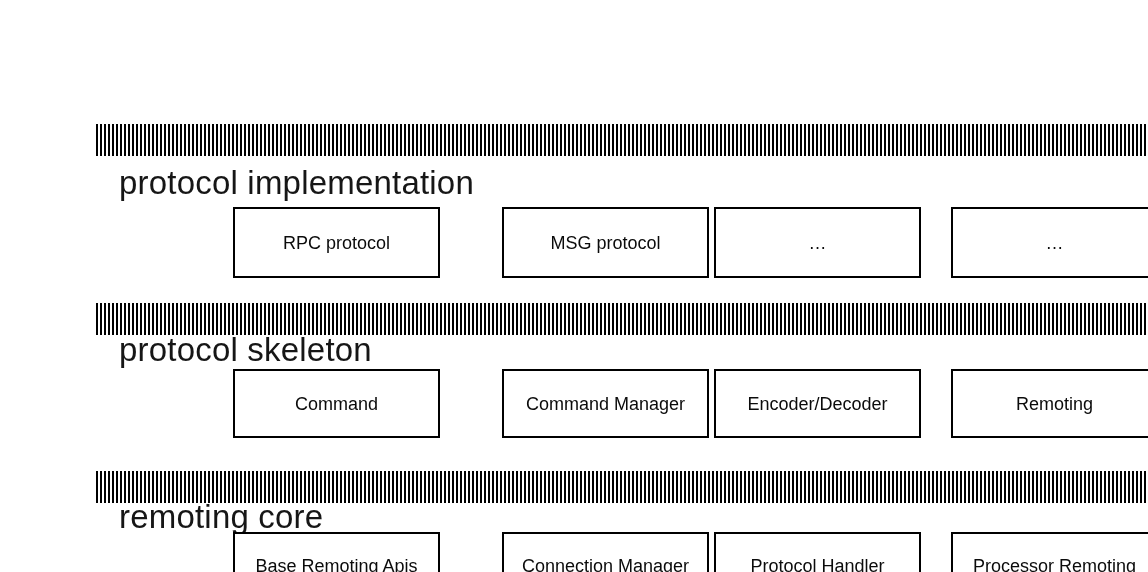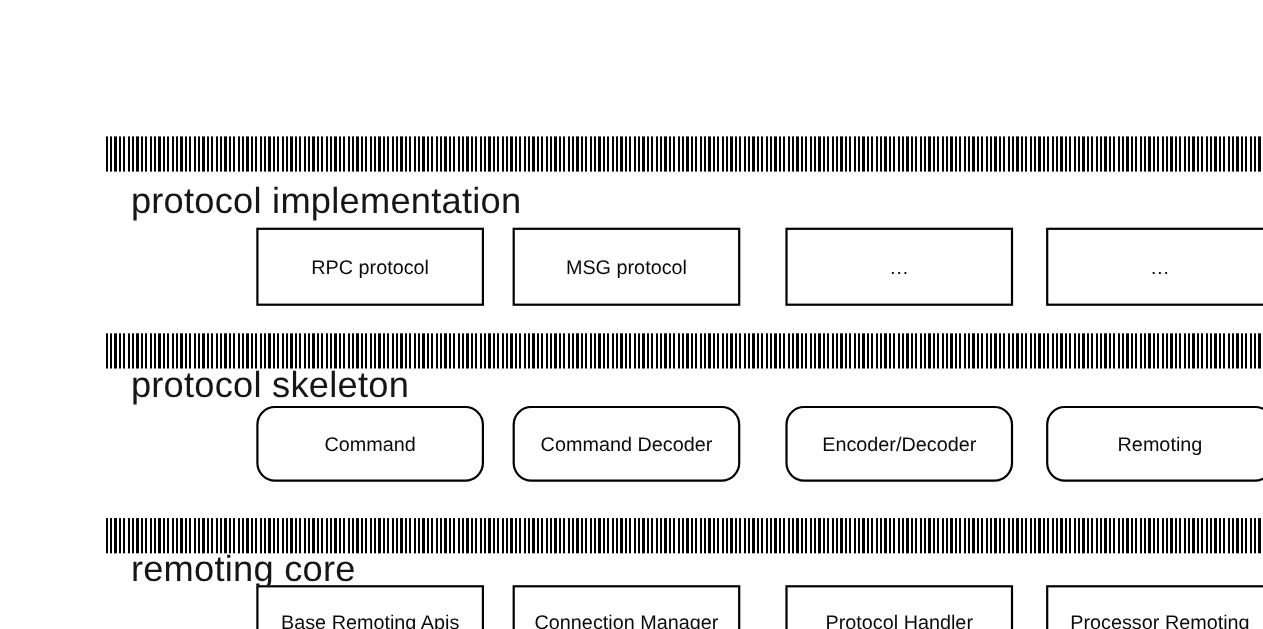--- a/index.html
+++ b/index.html
@@ -47,29 +47,29 @@
     text-align: center;
     white-space: nowrap;
   }
   
   .s0 .divider { top: 44px; }
   .s0 .layer-title { top: 70px; }
   .s0 .box { top: 127px; height: 71px; }
 
   .s1 .divider { top: 223px; }
   .s1 .layer-title { top: 237px; }
-  .s1 .box { top: 289px; height: 69px; border-radius: 17px; }
+  .s1 .box { top: 289px; height: 69px; }
 
   .s2 .divider { top: 391px; }
   .s2 .layer-title { top: 404px; }
   .s2 .box { top: 452px; height: 68px; }
 
   
   .c0 { left: 153px; }
-  .c1 { left: 386px; }
+  .c1 { left: 422px; }
   .c2 { left: 634px; }
   .c3 { left: 871px; }
 </style>
 </head>
 <body>
 
 <div class="canvas">
 
   <section class="layer s0">
     <div class="divider"></div>
@@ -77,21 +77,21 @@
     <div class="box c0">RPC protocol</div>
     <div class="box c1">MSG protocol</div>
     <div class="box c2">…</div>
     <div class="box c3">…</div>
   </section>
 
   <section class="layer s1">
     <div class="divider"></div>
     <h2 class="layer-title">protocol skeleton</h2>
     <div class="box c0">Command</div>
-    <div class="box c1">Command Decoder</div>
+    <div class="box c1">Command Manager</div>
     <div class="box c2">Encoder/Decoder</div>
     <div class="box c3">Remoting</div>
   </section>
 
   <section class="layer s2">
     <div class="divider"></div>
     <h2 class="layer-title">remoting core</h2>
     <div class="box c0">Base Remoting Apis</div>
     <div class="box c1">Connection Manager</div>
     <div class="box c2">Protocol Handler</div>

